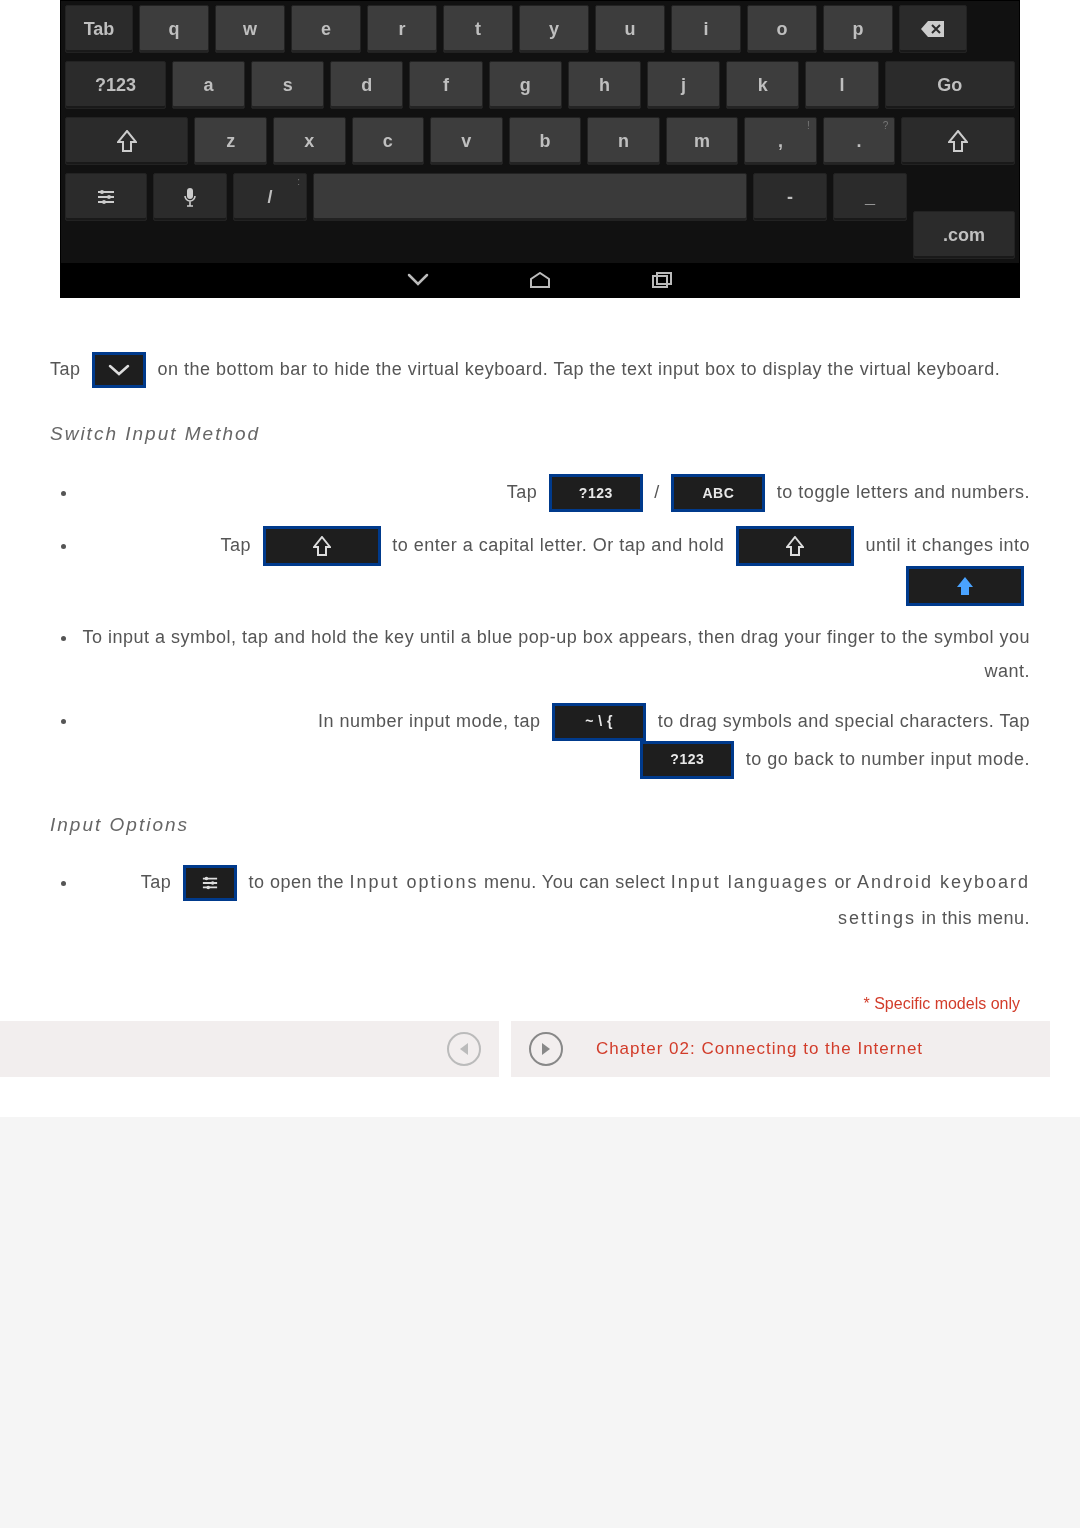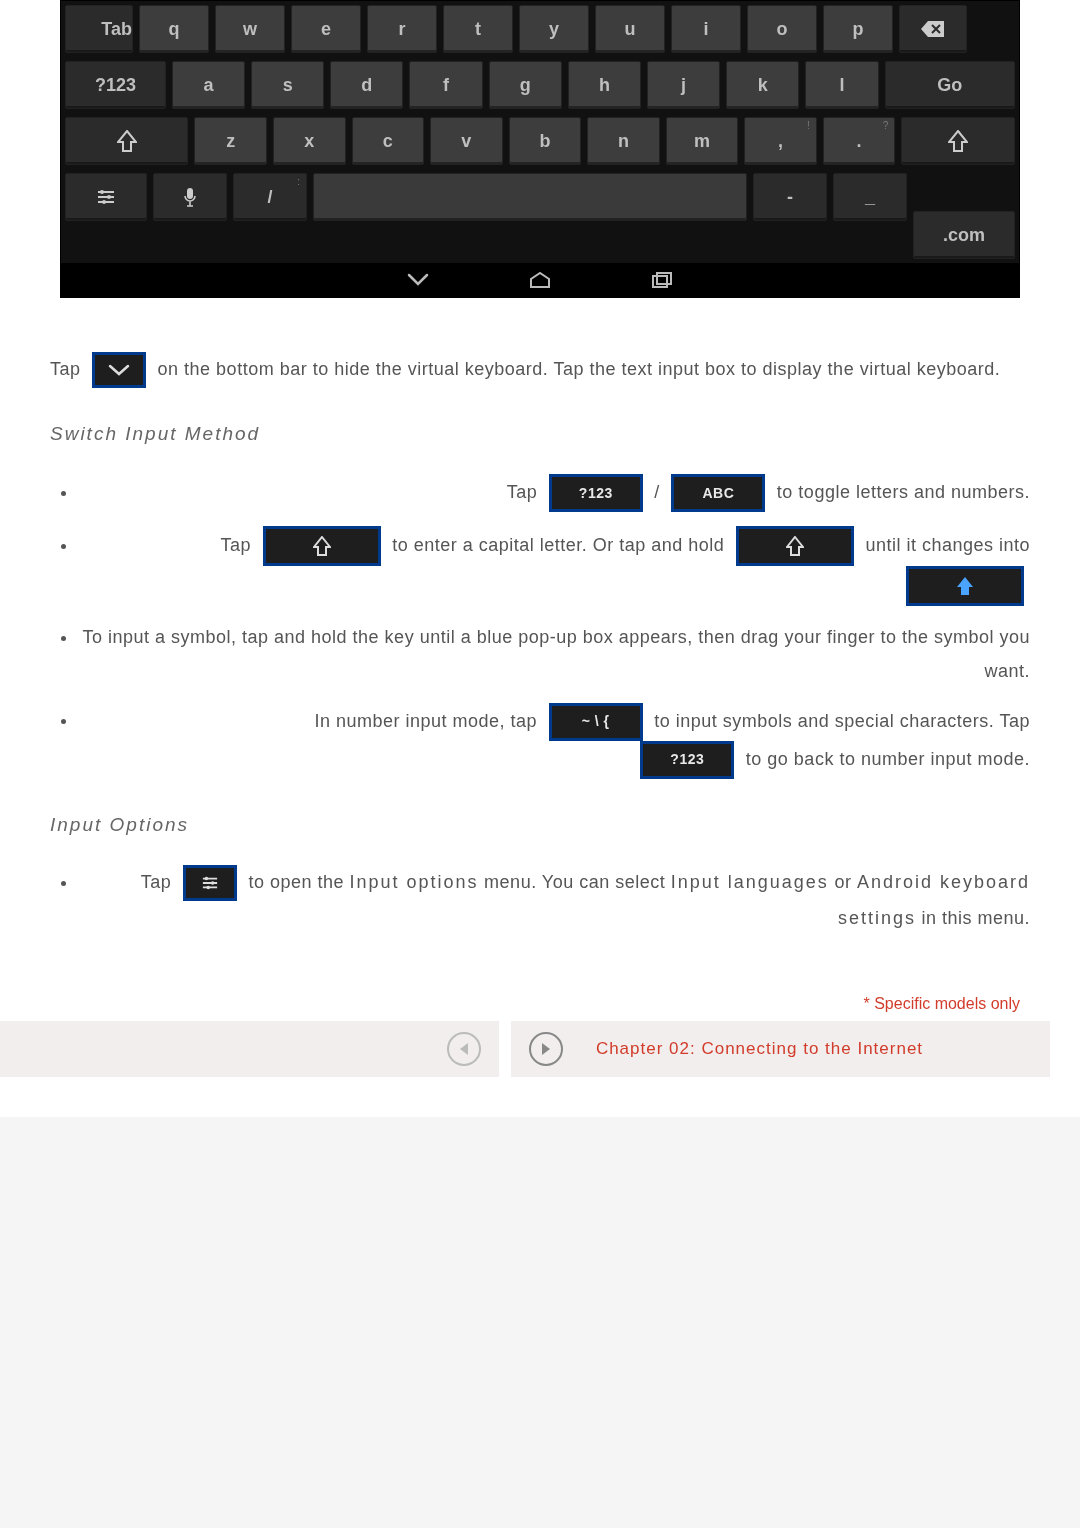--- a/index.html
+++ b/index.html
@@ -49,21 +49,21 @@
     box-shadow: inset 0 -2px 0 rgba(0,0,0,0.4);
     position: relative;
   }
   .key.dark  { background: #2b2b2b; }
   .key .hint {
     position: absolute;
     top: 2px; right: 6px;
     font-size: 10px; font-weight: normal; color: #777;
   }
   
-  .w-tab    { width: 66px; justify-content: flex-end; }
+  .w-tab    { width: 66px; }
   .w-letter { width: 68px; }
   .w-letter2{ width: 72px; }
   .w-bksp   { width: 66px; }
   .w-123    { width: 100px; }
   .w-go     { width: 130px; }
   .w-shift  { width: 124px; }
   .w-shiftR { width: 114px; }
   .w-opt    { width: 80px; }
   .w-mic    { width: 72px; }
   .w-slash  { width: 72px; }
@@ -362,21 +362,21 @@
         <span class="chip lg">
           <svg width="18" height="20" viewBox="0 0 18 20">
               <path d="M9 1 L17 11 H13 V19 H5 V11 H1 Z" fill="#4aa3ff"></path>
             </svg>
         </span>
       </li>
       <li>To input a symbol, tap and hold the key until a blue pop-up box appears, then drag your finger to the symbol you want.</li>
       <li>
         <span>In number input mode, tap</span>
         <span class="chip md">~ \ {</span>
-        <span>to input symbols and special characters. Tap</span>
+        <span>to drag symbols and special characters. Tap</span>
         <br>
         <span class="chip md">?123</span>
         <span>to go back to number input mode.</span>
       </li>
     </ul>
 
     <div class="heading">Input Options</div>
 
     <ul class="doc">
       <li>

